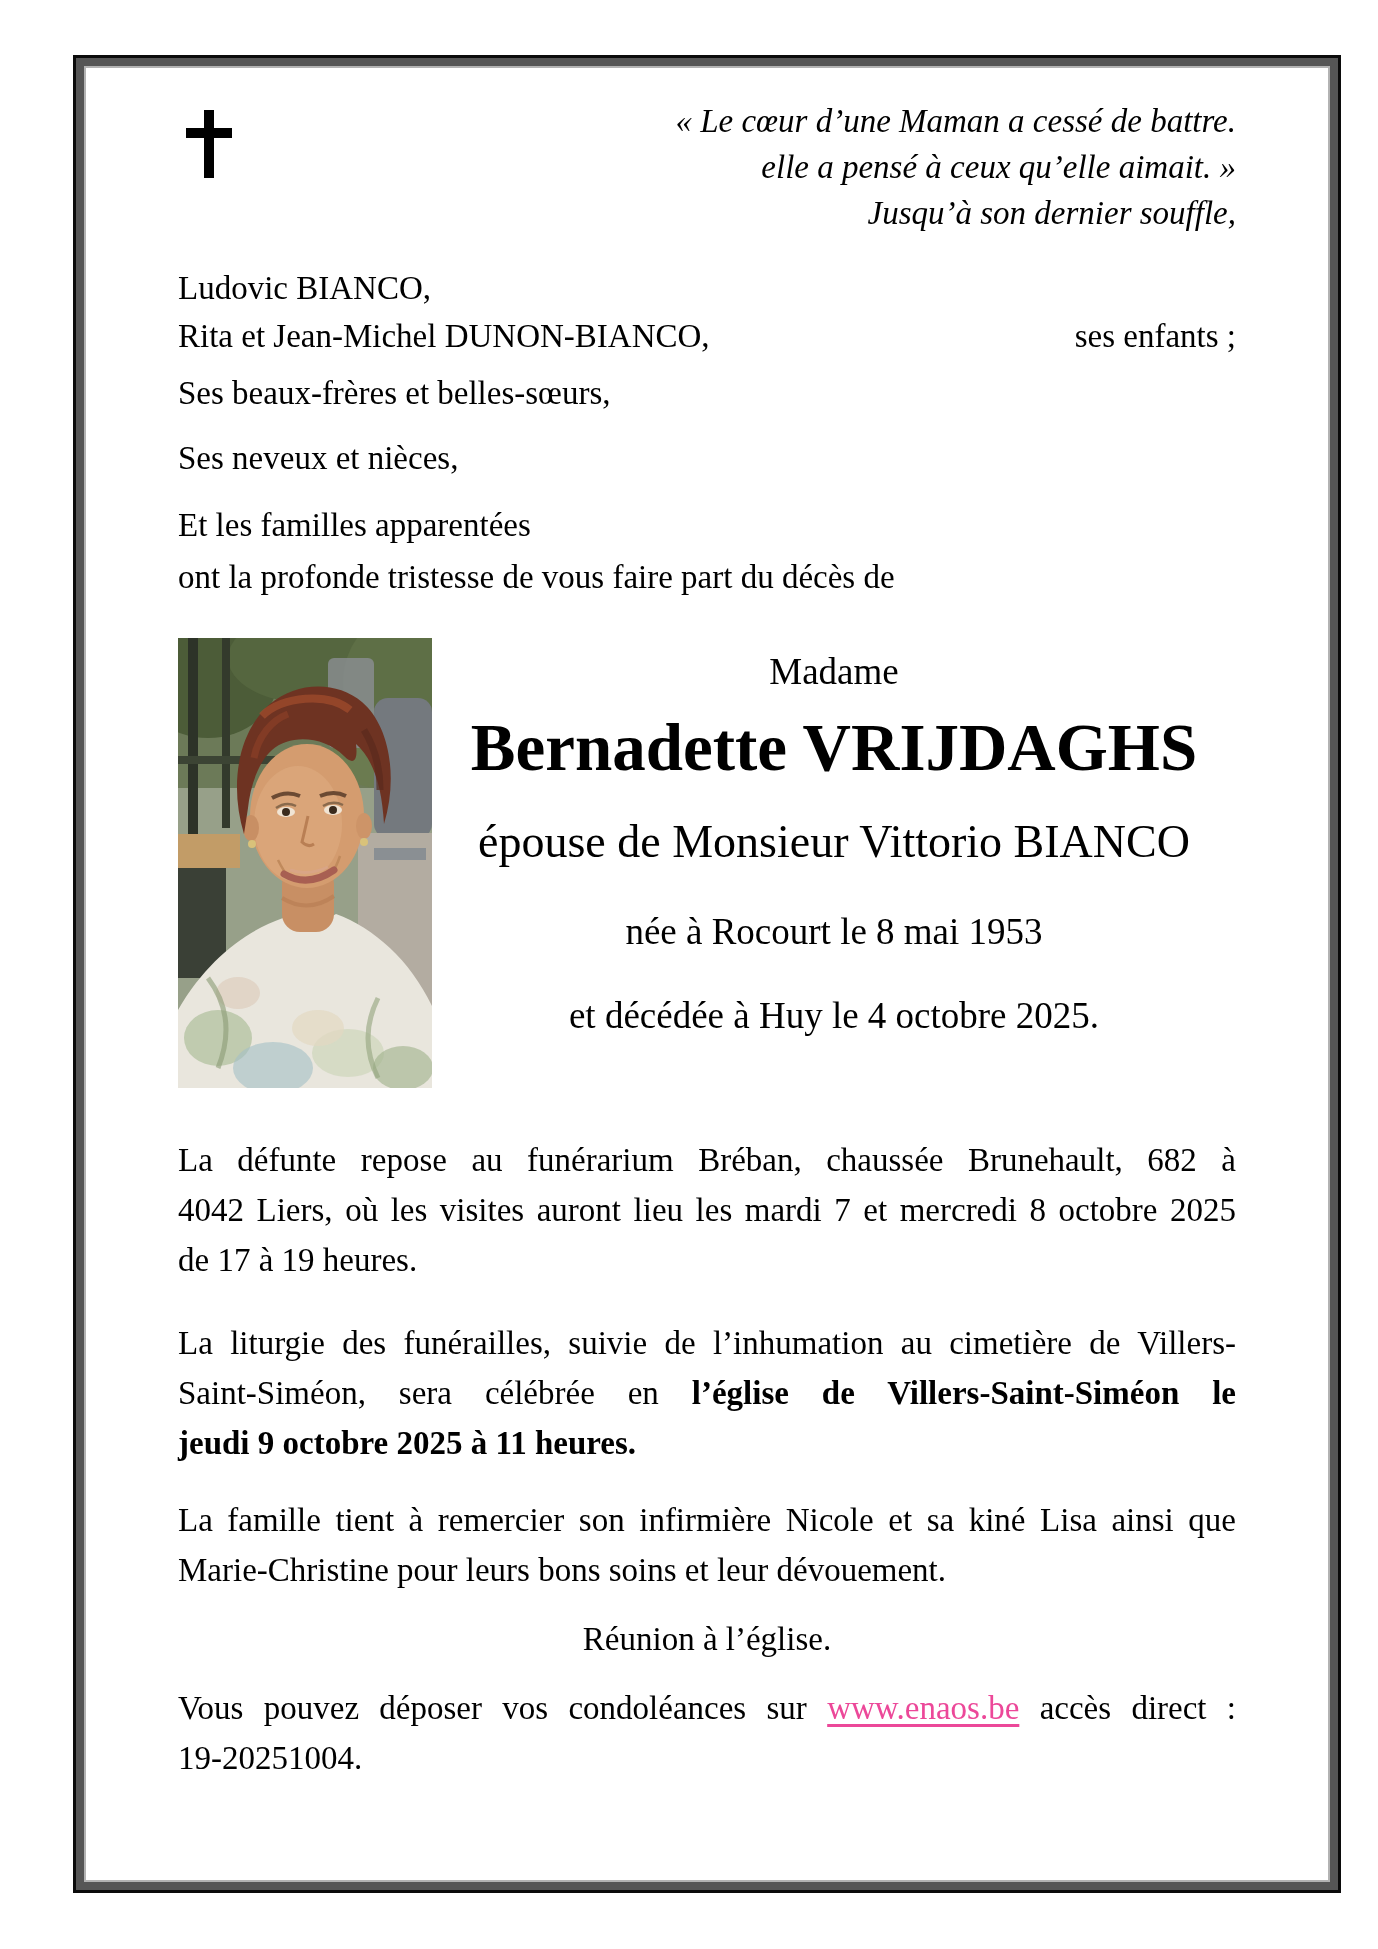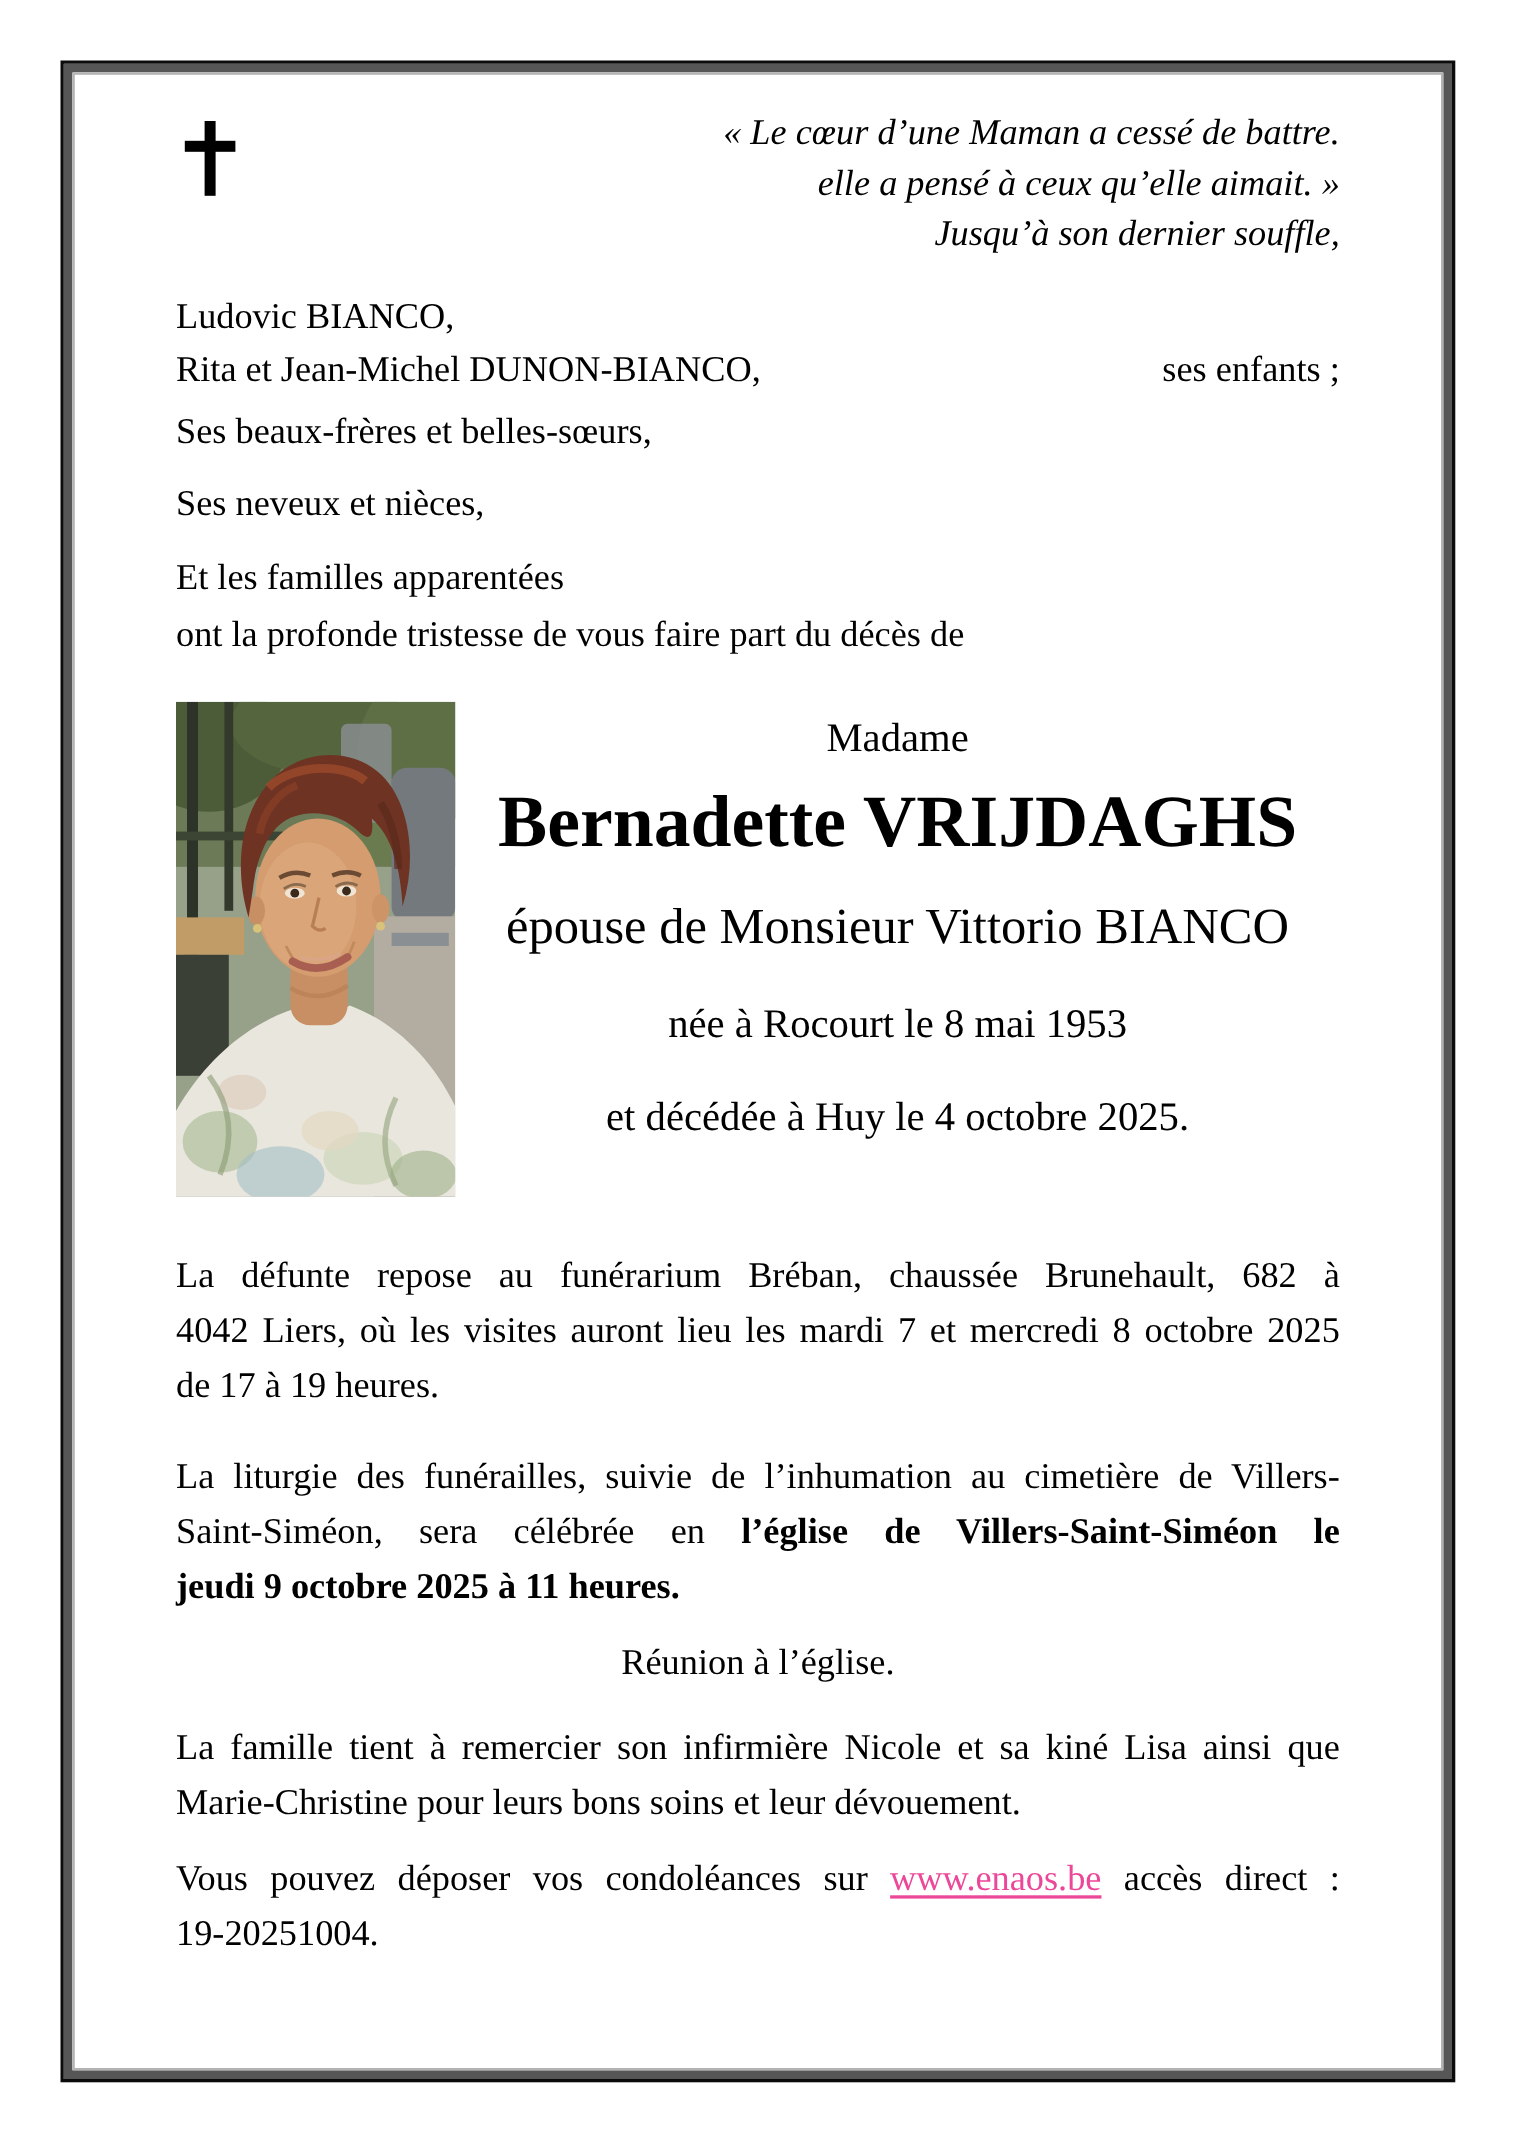--- a/index.html
+++ b/index.html
@@ -1,21 +1,21 @@
 <!DOCTYPE html>
 <html lang="fr"><head>
 <meta charset="utf-8">
 <style>
   html,body { margin:0; padding:0; background:#ffffff; }
   body {
     width:1378px; height:1949px; position:relative;
     font-family:"Liberation Serif", serif; color:#000;
   }
   .frame-outer {
-    position:absolute; left:55px; top:55px; width:1268px; height:1838px;
+    position:absolute; left:73px; top:55px; width:1268px; height:1838px;
     border:3px solid #0b0b0b; box-sizing:border-box;
   }
   .frame-band {
     width:100%; height:100%; box-sizing:border-box;
     border:8px solid #565656;
   }
   .frame-inner {
     width:100%; height:100%; box-sizing:border-box;
     border:2px solid #b3b3b3; background:#fff;
     padding:40px 92px 0 92px; overflow:hidden;
@@ -185,27 +185,27 @@
         <div class="jline">4042 Liers, où les visites auront lieu les mardi 7 et mercredi 8 octobre 2025</div>
         <div class="lline">de 17 à 19 heures.</div>
       </div>
 
       <div class="para p-liturgy">
         <div class="jline">La liturgie des funérailles, suivie de l’inhumation au cimetière de Villers-</div>
         <div class="jline"><span>Saint-Siméon, sera célébrée en </span><b>l’église de Villers-Saint-Siméon le</b></div>
         <div class="lline"><b>jeudi 9 octobre 2025 à 11 heures.</b></div>
       </div>
 
-      <div class="para p-reunion cline">Réunion à l’église.</div>
-
       <div class="para p-thanks">
         <div class="jline">La famille tient à remercier son infirmière Nicole et sa kiné Lisa ainsi que</div>
         <div class="lline">Marie-Christine pour leurs bons soins et leur dévouement.</div>
       </div>
 
+      <div class="para p-reunion cline">Réunion à l’église.</div>
+
       <div class="para p-condolences">
         <div class="jline"><span>Vous pouvez déposer vos condoléances sur </span><a class="weblink">www.enaos.be</a><span> accès direct :</span></div>
         <div class="lline">19-20251004.</div>
       </div>
 
     </div>
   </div>
 </div>
 
 </body></html>

